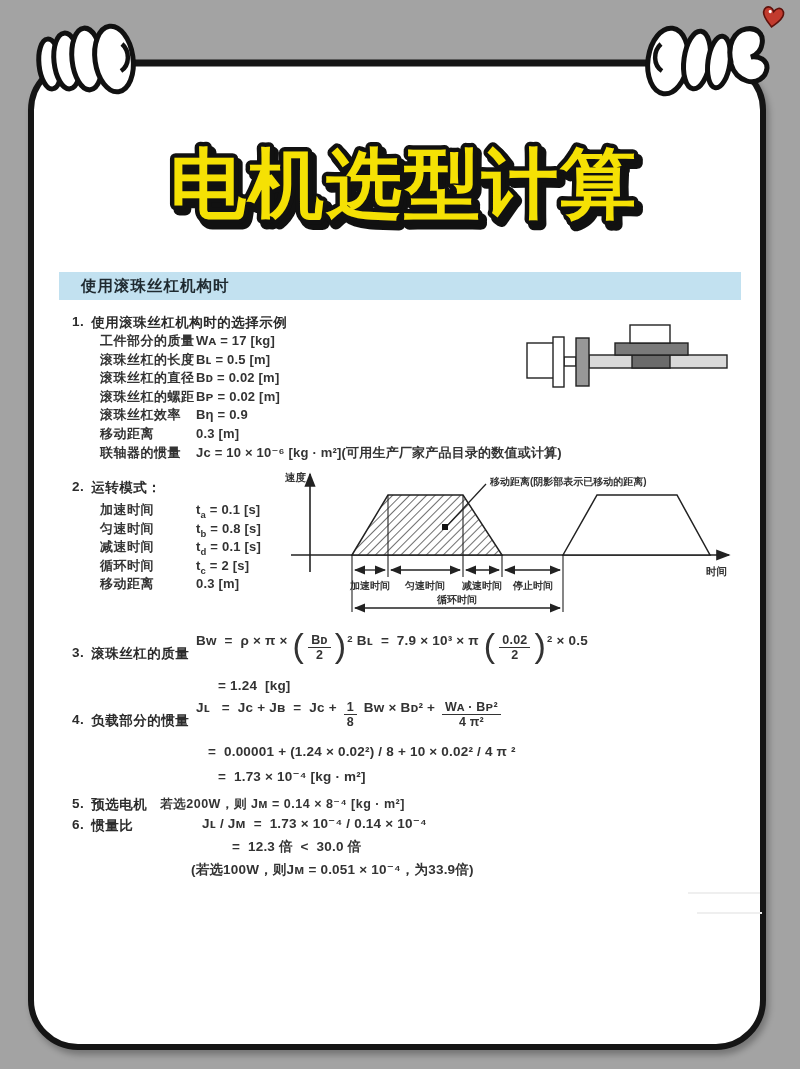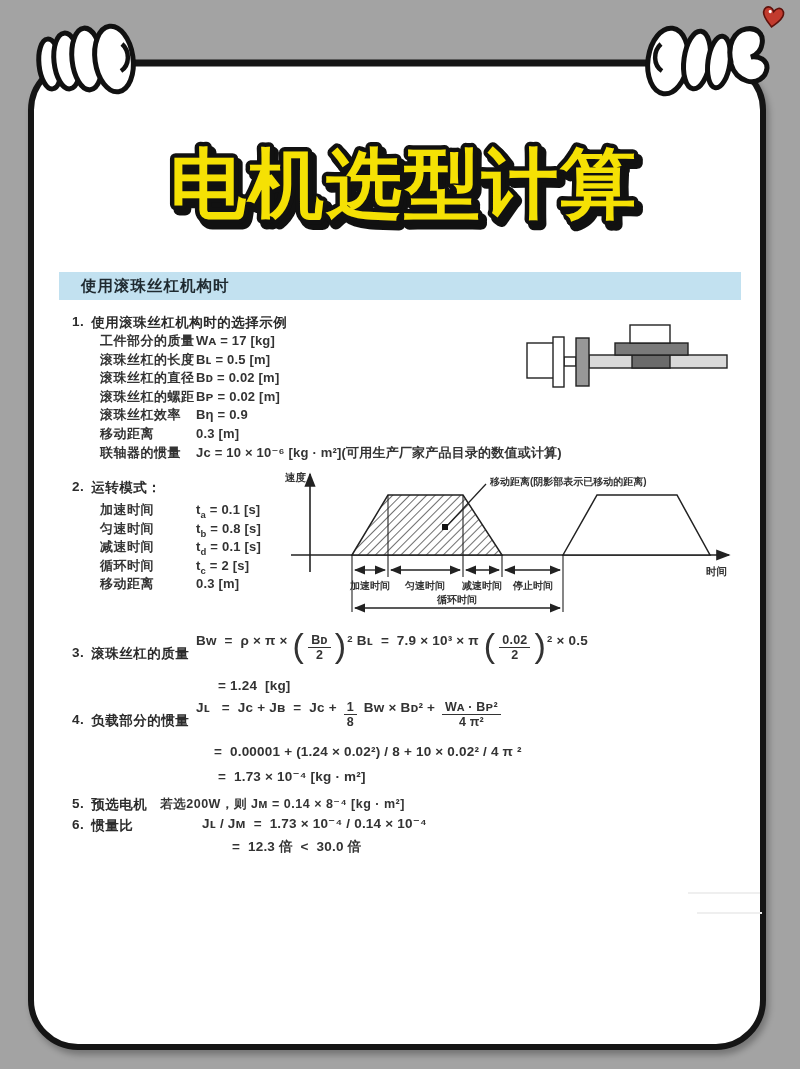--- a/index.html
+++ b/index.html
@@ -200,32 +200,33 @@
     <span>滚珠丝杠的质量</span>
   </div>
   <div class="formula" style="left:196px;top:633px;"><span class="tt">Bᴡ  =  ρ × π × </span><span class="pgroup"><span class="paren">(</span><span class="frac"><span class="num">Bᴅ</span><span class="den">2</span></span><span class="paren">)</span><span class="psup">2</span></span><span class="tt"> Bʟ  =  7.9 × 10³ × π </span><span class="pgroup"><span class="paren">(</span><span class="frac"><span class="num">0.02</span><span class="den">2</span></span><span class="paren">)</span><span class="psup">2</span></span><span class="tt"> × 0.5</span></div>
   <div class="formula" style="left:218px;top:678px;"><span class="tt">= 1.24  [kg]</span></div>
 
   <div class="ihead" style="left:72px;top:712px;">
     <span class="no">4.</span>
     <span>负载部分的惯量</span>
   </div>
   <div class="formula" style="left:196px;top:700px;"><span class="tt">Jʟ   =  Jᴄ + Jʙ  =  Jᴄ + </span><span class="frac"><span class="num">1</span><span class="den">8</span></span><span class="tt"> Bᴡ × Bᴅ² + </span><span class="frac"><span class="num">Wᴀ · Bᴘ²</span><span class="den">4 π²</span></span></div>
-  <div class="formula" style="left:214px;top:744px;"><span class="tt">=  0.00001 + (1.24 × 0.02²) / 8 + 10 × 0.02² / 4 π ²</span></div>
+  <div class="formula" style="left:208px;top:744px;"><span class="tt">=  0.00001 + (1.24 × 0.02²) / 8 + 10 × 0.02² / 4 π ²</span></div>
   <div class="formula" style="left:218px;top:768px;"><span class="tt">=  1.73 × 10⁻⁴ [kg · m²]</span></div>
 
   <div class="ihead" style="left:72px;top:796px;">
     <span class="no">5.</span>
     <span>预选电机</span>
     <span class="i5text" style="margin-left:6px;">若选200W，则 Jᴍ  =  0.14 × 8⁻⁴ [kg · m²]</span>
   </div>
 
   <div class="ihead" style="left:72px;top:817px;">
     <span class="no">6.</span>
     <span>惯量比</span>
   </div>
   <div class="formula" style="left:202px;top:815px;"><span class="tt">Jʟ / Jᴍ  =  1.73 × 10⁻⁴ / 0.14 × 10⁻⁴</span></div>
   <div class="formula" style="left:232px;top:838px;"><span class="tt">=  12.3 倍  &lt;  30.0 倍</span></div>
+  <div class="formula" style="left:191px;top:861px;"><span class="tt">(若选100W，则Jᴍ = 0.051 × 10⁻⁴，为33.9倍)</span></div>
 
   <div class="wm" style="left:688px;top:892px;width:72px;"></div>
   <div class="wm" style="left:697px;top:912px;width:65px;"></div>
 
 </div>
 
 </body></html>

